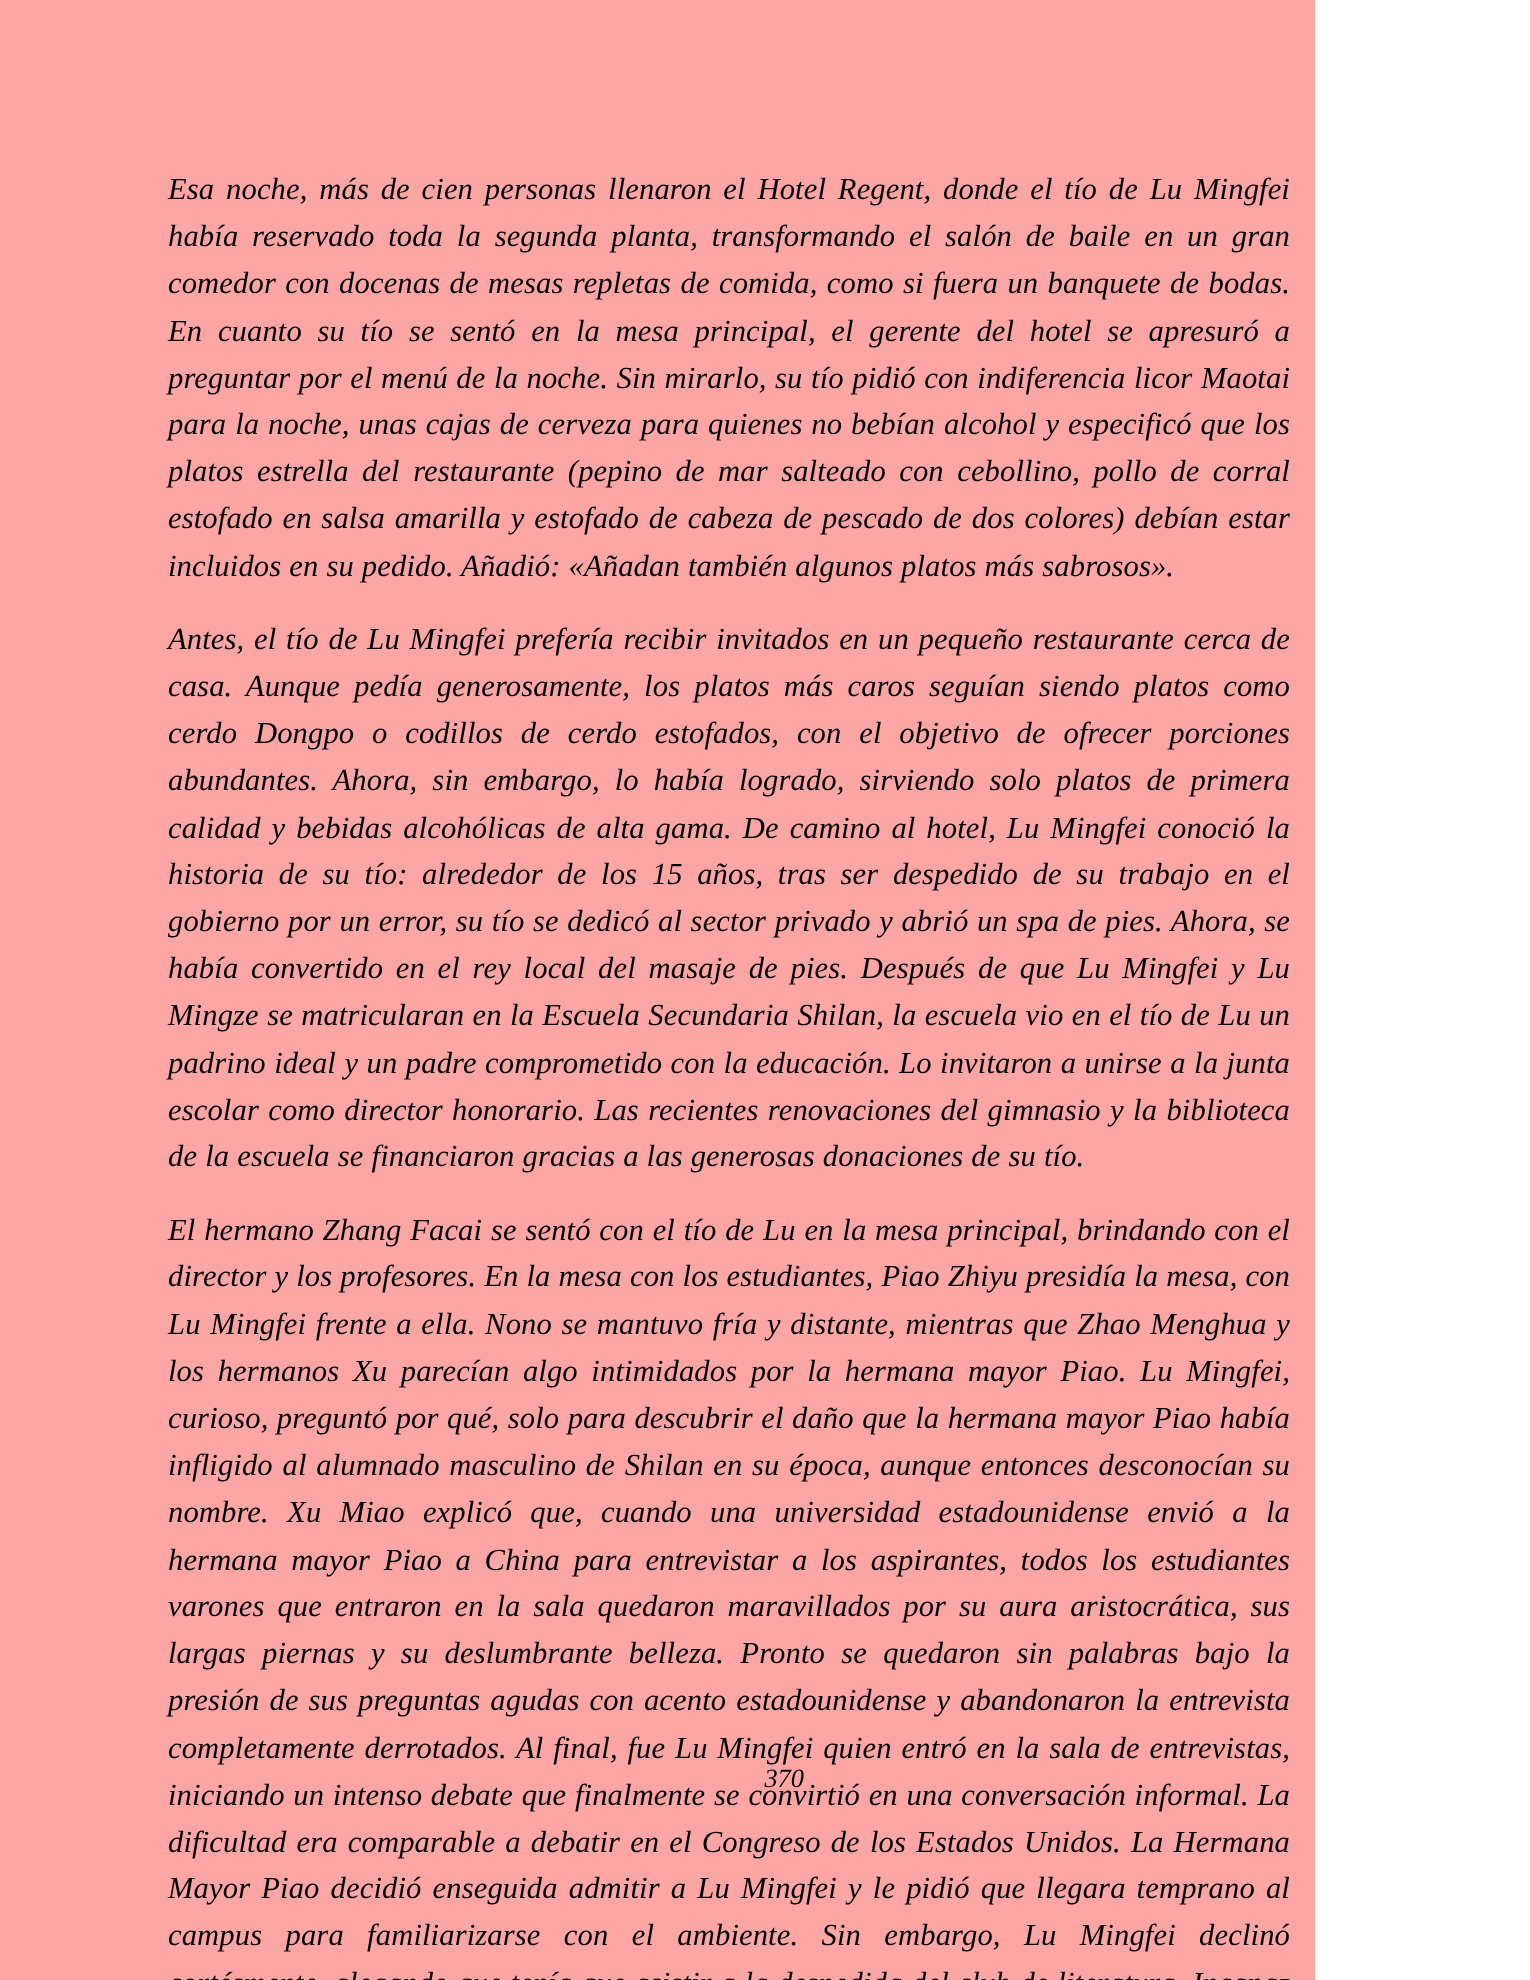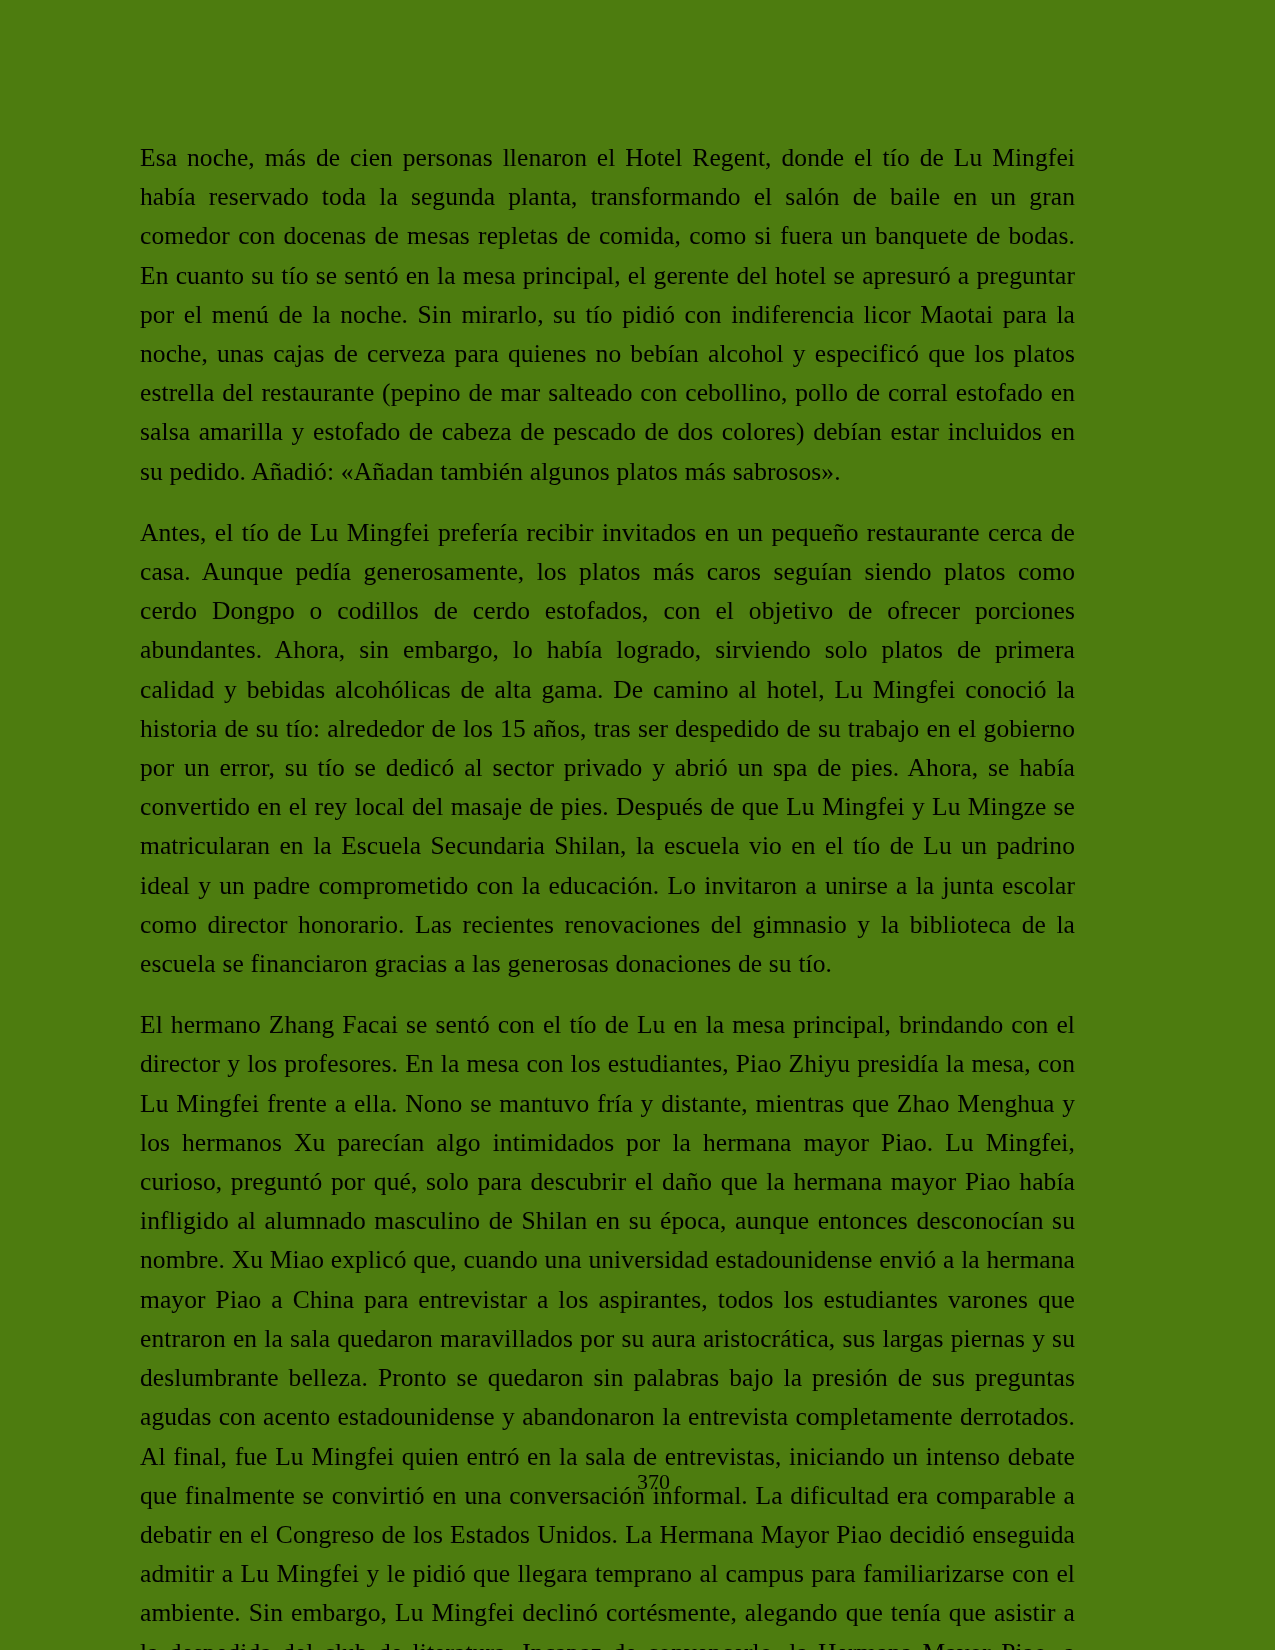--- a/index.html
+++ b/index.html
@@ -12,23 +12,24 @@
     height: 1650px;
     position: relative;
     font-family: "Liberation Serif", "DejaVu Serif", serif;
     color: #000000;
     overflow: hidden;
   }
   .page {
     position: absolute;
     top: 0;
     left: 0;
-    width: 1275px;
+    width: 1096px;
     height: 1650px;
-    background: #4d7c0f;
+    background: #fca5a5;
+    font-style: italic;
   }
   .content {
     position: absolute;
     left: 140px;
     top: 138px;
     width: 935px;
   }
   p.para {
     margin: 0 0 22px 0;
     font-size: 25.5px;

